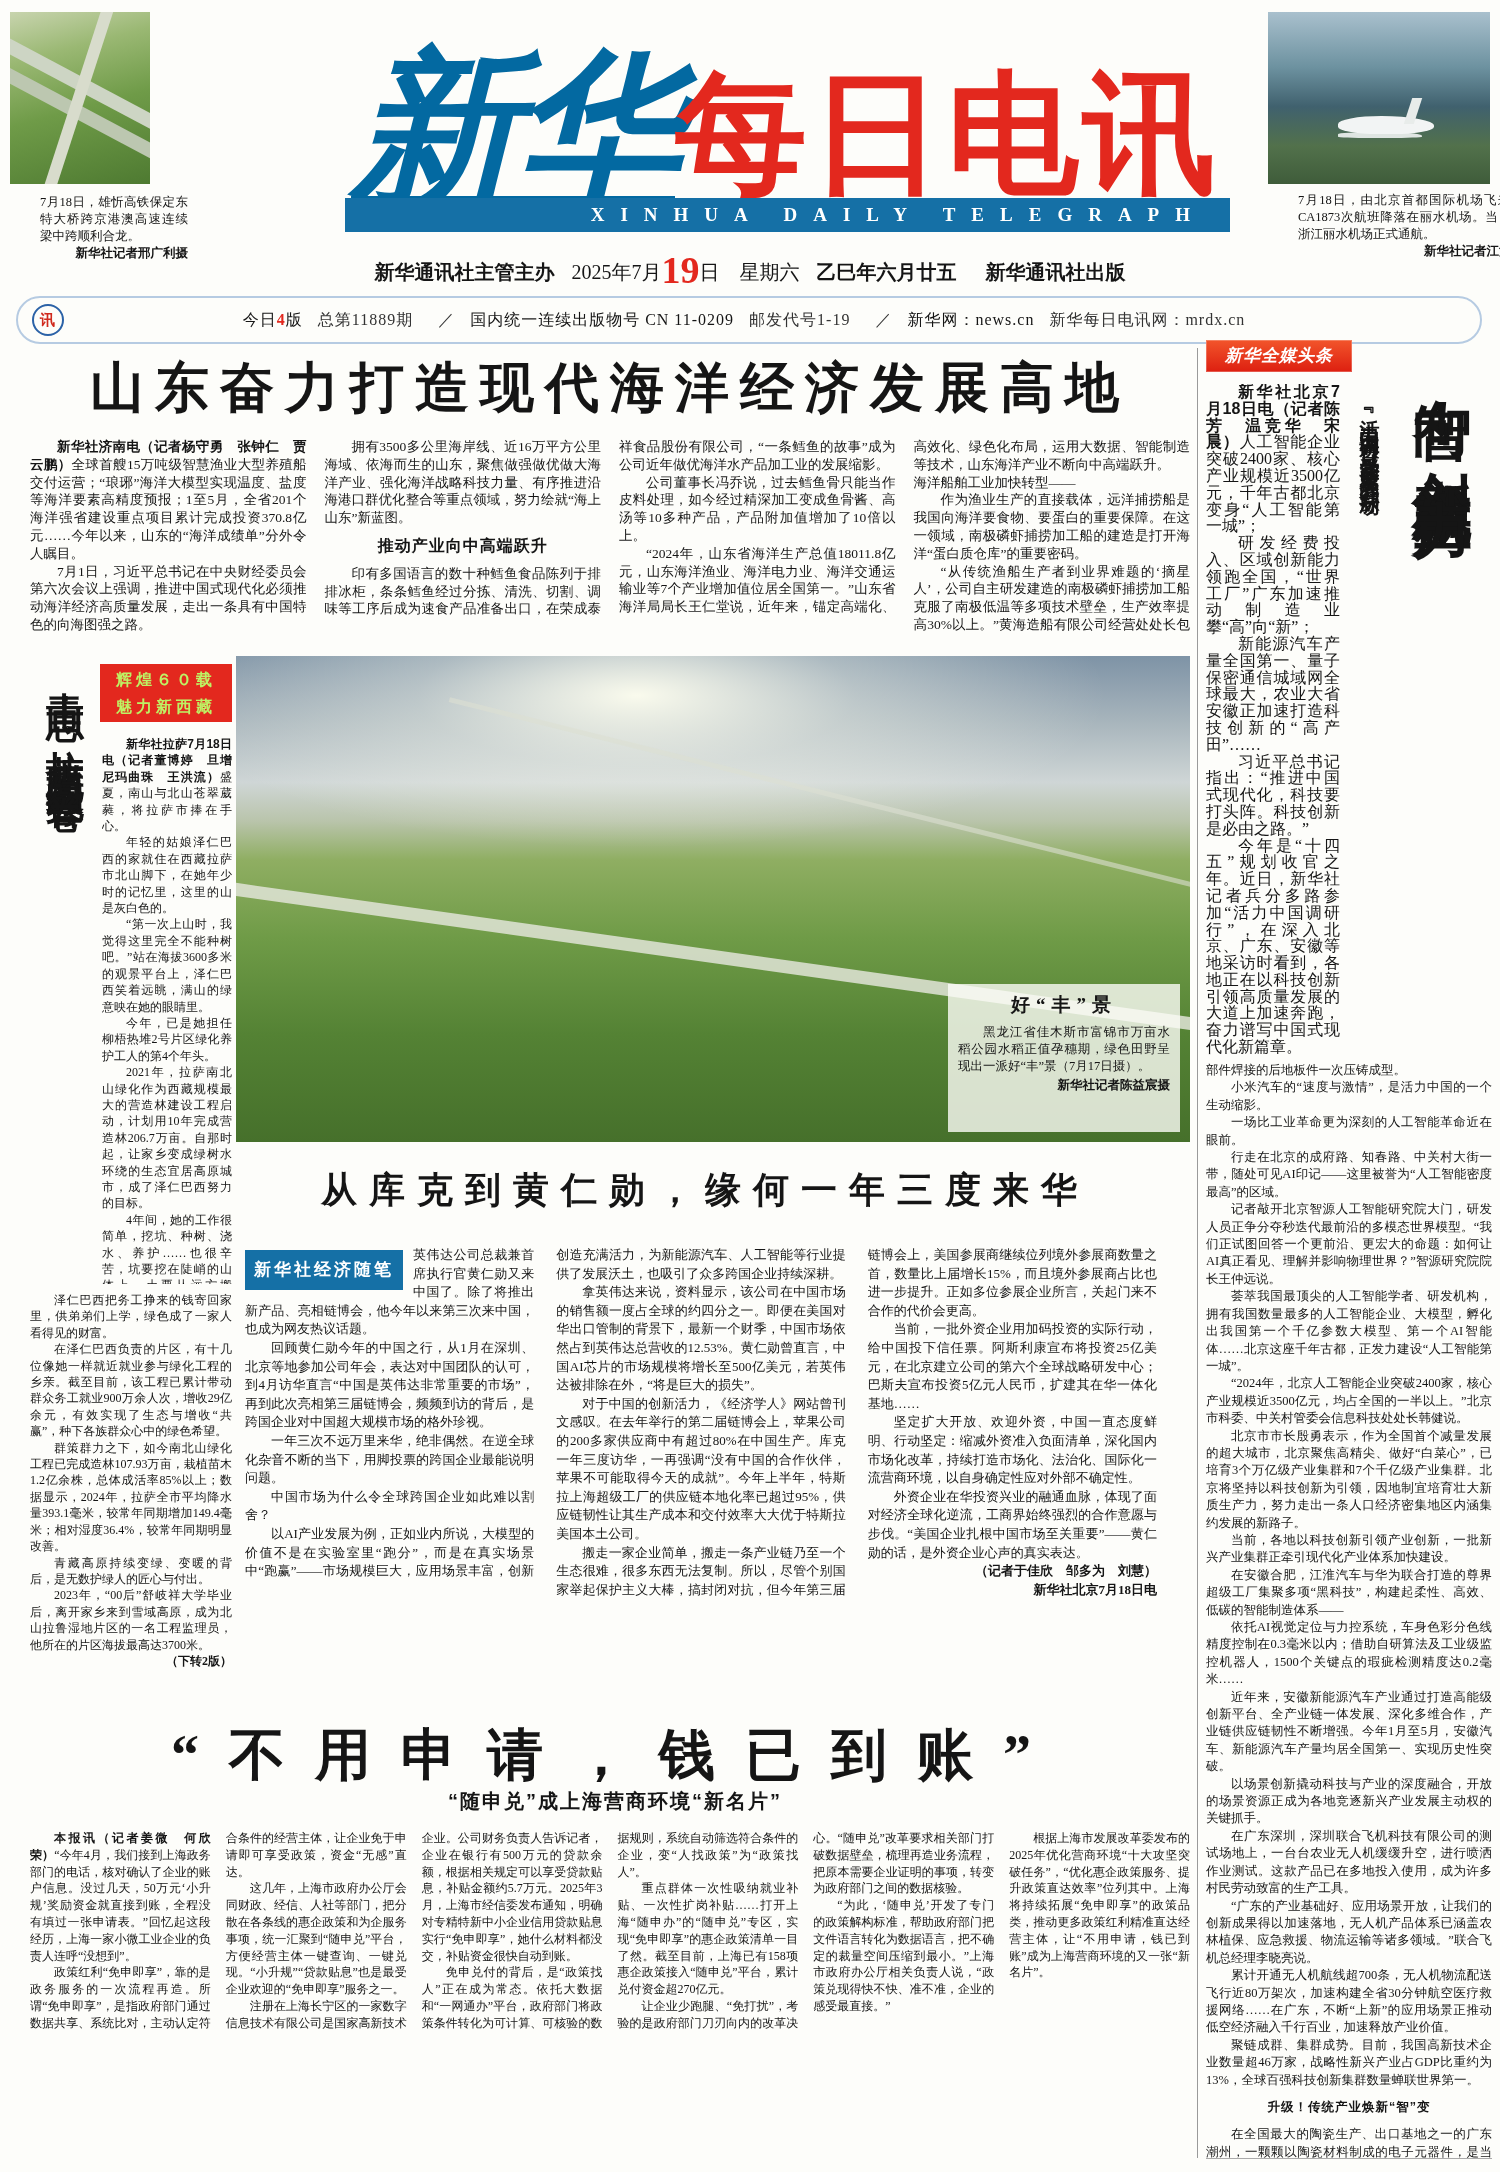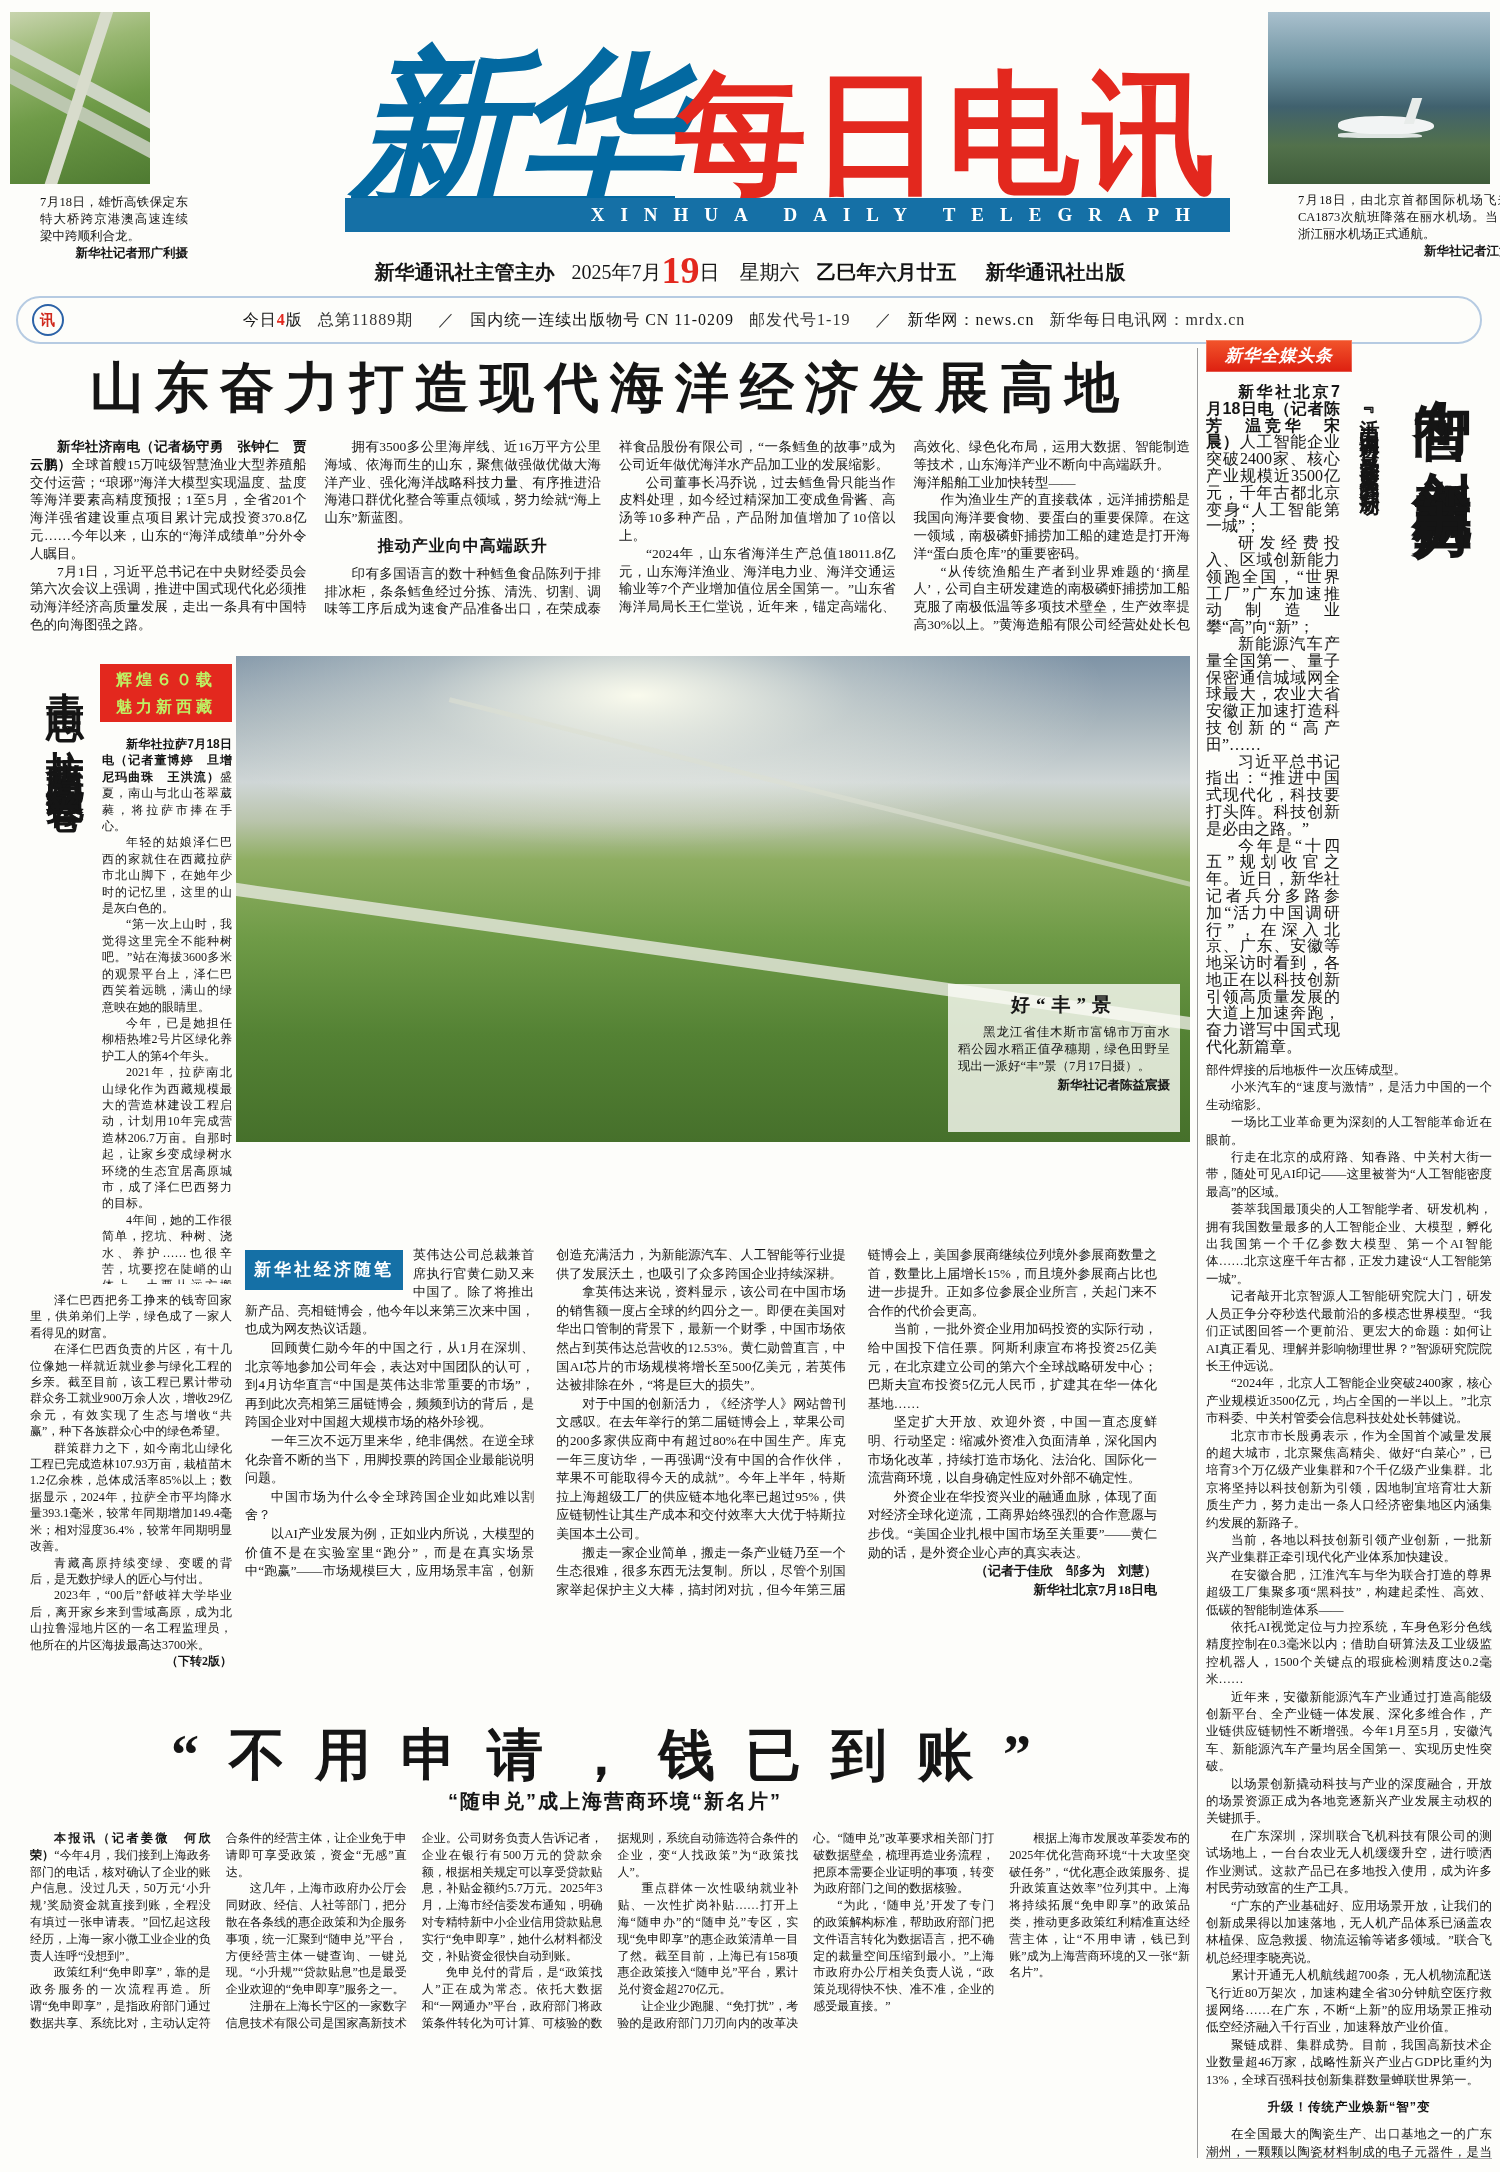--- a/index.html
+++ b/index.html
@@ -185,20 +185,21 @@
     <div class="rays"></div>
     <div class="road2"></div>
     <div class="road"></div>
     <div id="photo-caption-box">
       <h3>好“丰”景</h3>
       <p class="cap"><span>黑龙江省佳木斯市富锦市万亩水稻公园水稻正值孕穗期，绿色田野呈现出一派好“丰”景（7月17日摄）。</span></p>
       <span class="credit">新华社记者陈益宸摄</span>
     </div>
   </div>
 
+  <h2 id="eco-headline" style="margin:0;">从库克到黄仁勋，缘何一年三度来华</h2>
   <div id="eco-body" class="news">
     <span id="eco-badge">新华社经济随笔</span>
     <span><p class="cont">英伟达公司总裁兼首席执行官黄仁勋又来中国了。除了将推出新产品、亮相链博会，他今年以来第三次来中国，也成为网友热议话题。</p><p>回顾黄仁勋今年的中国之行，从1月在深圳、北京等地参加公司年会，表达对中国团队的认可，到4月访华直言“中国是英伟达非常重要的市场”，再到此次亮相第三届链博会，频频到访的背后，是跨国企业对中国超大规模市场的格外珍视。</p><p>一年三次不远万里来华，绝非偶然。在逆全球化杂音不断的当下，用脚投票的跨国企业最能说明问题。</p><p>中国市场为什么令全球跨国企业如此难以割舍？</p><p>以AI产业发展为例，正如业内所说，大模型的价值不是在实验室里“跑分”，而是在真实场景中“跑赢”——市场规模巨大，应用场景丰富，创新创造充满活力，为新能源汽车、人工智能等行业提供了发展沃土，也吸引了众多跨国企业持续深耕。</p><p>拿英伟达来说，资料显示，该公司在中国市场的销售额一度占全球的约四分之一。即便在美国对华出口管制的背景下，最新一个财季，中国市场依然占到英伟达总营收的12.53%。黄仁勋曾直言，中国AI芯片的市场规模将增长至500亿美元，若英伟达被排除在外，“将是巨大的损失”。</p><p>对于中国的创新活力，《经济学人》网站曾刊文感叹。在去年举行的第二届链博会上，苹果公司的200多家供应商中有超过80%在中国生产。库克一年三度访华，一再强调“没有中国的合作伙伴，苹果不可能取得今天的成就”。今年上半年，特斯拉上海超级工厂的供应链本地化率已超过95%，供应链韧性让其生产成本和交付效率大大优于特斯拉美国本土公司。</p><p>搬走一家企业简单，搬走一条产业链乃至一个生态很难，很多东西无法复制。所以，尽管个别国家举起保护主义大棒，搞封闭对抗，但今年第三届链博会上，美国参展商继续位列境外参展商数量之首，数量比上届增长15%，而且境外参展商占比也进一步提升。正如多位参展企业所言，关起门来不合作的代价会更高。</p><p>当前，一批外资企业用加码投资的实际行动，给中国投下信任票。阿斯利康宣布将投资25亿美元，在北京建立公司的第六个全球战略研发中心；巴斯夫宣布投资5亿元人民币，扩建其在华一体化基地……</p><p>坚定扩大开放、欢迎外资，中国一直态度鲜明、行动坚定：缩减外资准入负面清单，深化国内市场化改革，持续打造市场化、法治化、国际化一流营商环境，以自身确定性应对外部不确定性。</p><p>外资企业在华投资兴业的融通血脉，体现了面对经济全球化逆流，工商界始终强烈的合作意愿与步伐。“美国企业扎根中国市场至关重要”——黄仁勋的话，是外资企业心声的真实表达。</p><p class="byline">（记者于佳欣　邹多为　刘慧）</p><p class="byline">新华社北京7月18日电</p></span>
   </div>
 
   <h1 id="sh-headline" style="margin:16px;">“不用申请，钱已到账”</h1>
   <div id="sh-subtitle">“随申兑”成上海营商环境“新名片”</div>
   <div id="sh-body" class="news">
       <p><b>本报讯（记者姜微　何欣荣）</b>“今年4月，我们接到上海政务部门的电话，核对确认了企业的账户信息。没过几天，50万元‘小升规’奖励资金就直接到账，全程没有填过一张申请表。”回忆起这段经历，上海一家小微工业企业的负责人连呼“没想到”。</p>
       <p>政策红利“免申即享”，靠的是政务服务的一次流程再造。所谓“免申即享”，是指政府部门通过数据共享、系统比对，主动认定符合条件的经营主体，让企业免于申请即可享受政策，资金“无感”直达。</p>
@@ -224,22 +225,22 @@
       <p>时值盛夏，外面是高温酷暑，100个足球场大的小米汽车工厂内，同样“如火如荼”——</p>
       <p>记者一路穿行车间腹地：耳边，机械马达低鸣声与气动工具嘶鸣声此起彼伏；眼前，超700个机器人协同作业，200多道关键工序自动化率达100%，9100吨压铸机将原本需要70多个零</p>
     </div>
   <div id="feature-vsub">『活力中国调研行』感受高质量发展的强劲脉动</div>
   <div id="feature-vtitle">向智！创新力成就生产力</div>
   <div id="feature-wide" class="news">
       <p class="cont">部件焊接的后地板件一次压铸成型。</p>
       <p>小米汽车的“速度与激情”，是活力中国的一个生动缩影。</p>
       <p>一场比工业革命更为深刻的人工智能革命近在眼前。</p>
       <p>行走在北京的成府路、知春路、中关村大街一带，随处可见AI印记——这里被誉为“人工智能密度最高”的区域。</p>
+      <p>记者敲开北京智源人工智能研究院大门，研发人员正争分夺秒迭代最前沿的多模态世界模型。“我们正试图回答一个更前沿、更宏大的命题：如何让AI真正看见、理解并影响物理世界？”智源研究院院长王仲远说。</p>
       <p>荟萃我国最顶尖的人工智能学者、研发机构，拥有我国数量最多的人工智能企业、大模型，孵化出我国第一个千亿参数大模型、第一个AI智能体……北京这座千年古都，正发力建设“人工智能第一城”。</p>
-      <p>记者敲开北京智源人工智能研究院大门，研发人员正争分夺秒迭代最前沿的多模态世界模型。“我们正试图回答一个更前沿、更宏大的命题：如何让AI真正看见、理解并影响物理世界？”智源研究院院长王仲远说。</p>
       <p>“2024年，北京人工智能企业突破2400家，核心产业规模近3500亿元，均占全国的一半以上。”北京市科委、中关村管委会信息科技处处长韩健说。</p>
       <p>北京市市长殷勇表示，作为全国首个减量发展的超大城市，北京聚焦高精尖、做好“白菜心”，已培育3个万亿级产业集群和7个千亿级产业集群。北京将坚持以科技创新为引领，因地制宜培育壮大新质生产力，努力走出一条人口经济密集地区内涵集约发展的新路子。</p>
       <p>当前，各地以科技创新引领产业创新，一批新兴产业集群正牵引现代化产业体系加快建设。</p>
       <p>在安徽合肥，江淮汽车与华为联合打造的尊界超级工厂集聚多项“黑科技”，构建起柔性、高效、低碳的智能制造体系——</p>
       <p>依托AI视觉定位与力控系统，车身色彩分色线精度控制在0.3毫米以内；借助自研算法及工业级监控机器人，1500个关键点的瑕疵检测精度达0.2毫米……</p>
       <p>近年来，安徽新能源汽车产业通过打造高能级创新平台、全产业链一体发展、深化多维合作，产业链供应链韧性不断增强。今年1月至5月，安徽汽车、新能源汽车产量均居全国第一、实现历史性突破。</p>
       <p>以场景创新撬动科技与产业的深度融合，开放的场景资源正成为各地竞逐新兴产业发展主动权的关键抓手。</p>
       <p>在广东深圳，深圳联合飞机科技有限公司的测试场地上，一台台农业无人机缓缓升空，进行喷洒作业测试。这款产品已在多地投入使用，成为许多村民劳动致富的生产工具。</p>
       <p>“广东的产业基础好、应用场景开放，让我们的创新成果得以加速落地，无人机产品体系已涵盖农林植保、应急救援、物流运输等诸多领域。”联合飞机总经理李晓亮说。</p>
       <p>累计开通无人机航线超700条，无人机物流配送飞行近80万架次，加速构建全省30分钟航空医疗救援网络……在广东，不断“上新”的应用场景正推动低空经济融入千行百业，加速释放产业价值。</p>

